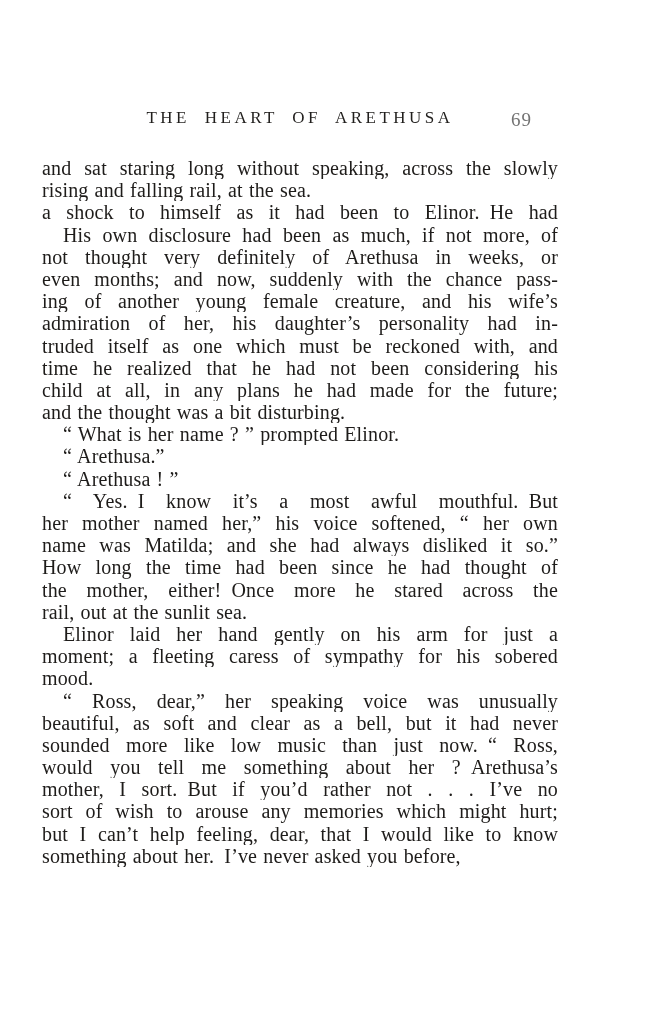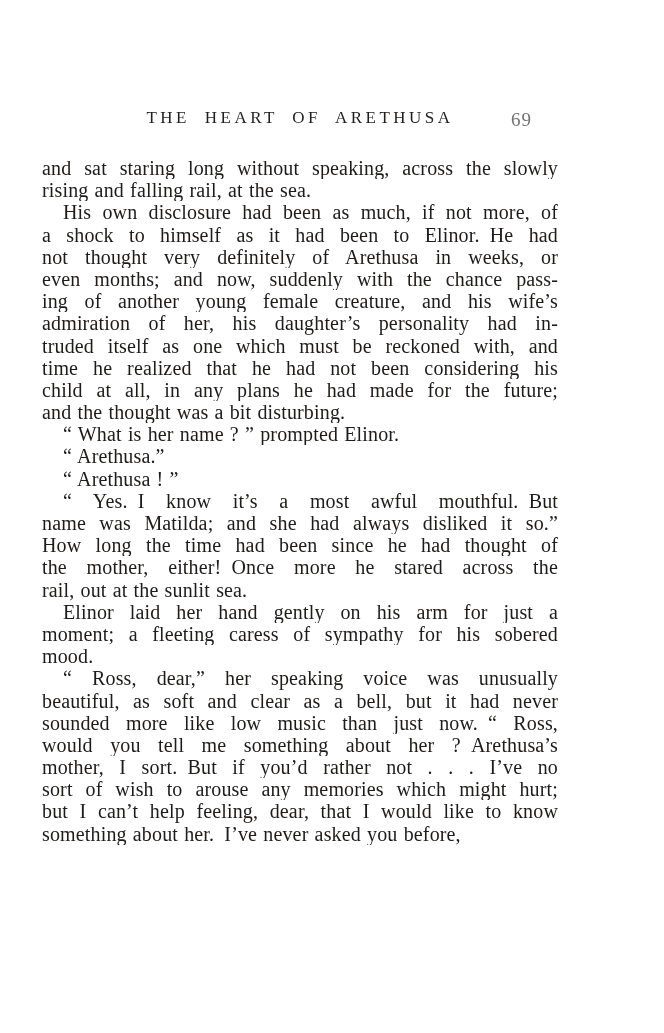--- a/index.html
+++ b/index.html
@@ -71,34 +71,35 @@
   <div class="content">
 
     <div class="running-header">
       <div class="running-title">THE HEART OF ARETHUSA</div>
       <div class="page-number">69</div>
     </div>
 
     <div class="body-text">
       <div class="line">and sat staring long without speaking, across the slowly</div>
       <div class="line last">rising and falling rail, at the sea.</div>
+      <div class="line">a shock to himself as it had been to Elinor. He had</div>
       <div class="line indent">His own disclosure had been as much, if not more, of</div>
-      <div class="line">a shock to himself as it had been to Elinor. He had</div>
       <div class="line">not thought very definitely of Arethusa in weeks, or</div>
       <div class="line">even months; and now, suddenly with the chance pass-</div>
       <div class="line">ing of another young female creature, and his wife’s</div>
       <div class="line">admiration of her, his daughter’s personality had in-</div>
       <div class="line">truded itself as one which must be reckoned with, and</div>
       <div class="line">time he realized that he had not been considering his</div>
       <div class="line">child at all, in any plans he had made for the future;</div>
       <div class="line last">and the thought was a bit disturbing.</div>
       <div class="line indent last">“ What is her name ? ” prompted Elinor.</div>
       <div class="line indent last">“ Arethusa.”</div>
       <div class="line indent last">“ Arethusa ! ”</div>
       <div class="line indent">“ Yes. I know it’s a most awful mouthful. But</div>
+      <div class="line">her mother named her,” his voice softened, “ her own</div>
       <div class="line">name was Matilda; and she had always disliked it so.”</div>
       <div class="line">How long the time had been since he had thought of</div>
       <div class="line">the mother, either! Once more he stared across the</div>
       <div class="line last">rail, out at the sunlit sea.</div>
       <div class="line indent">Elinor laid her hand gently on his arm for just a</div>
       <div class="line">moment; a fleeting caress of sympathy for his sobered</div>
       <div class="line last">mood.</div>
       <div class="line indent">“ Ross, dear,” her speaking voice was unusually</div>
       <div class="line">beautiful, as soft and clear as a bell, but it had never</div>
       <div class="line">sounded more like low music than just now. “ Ross,</div>

